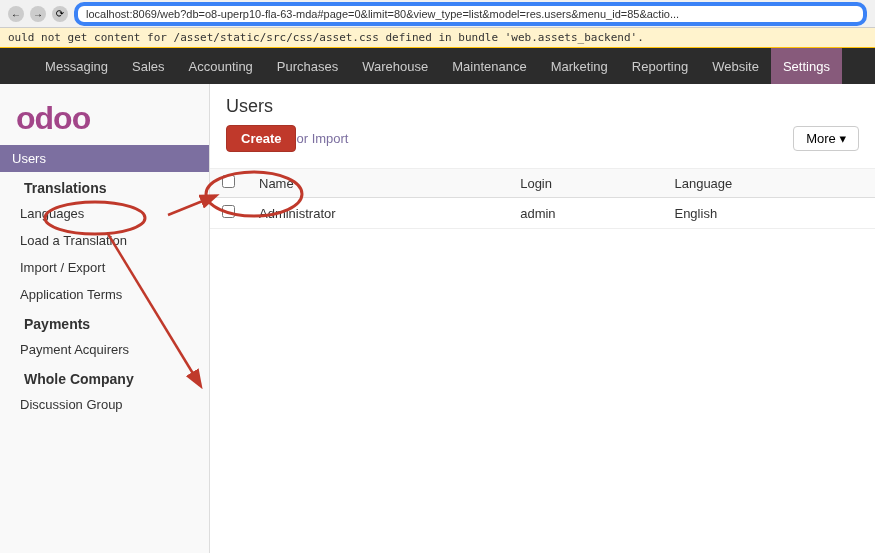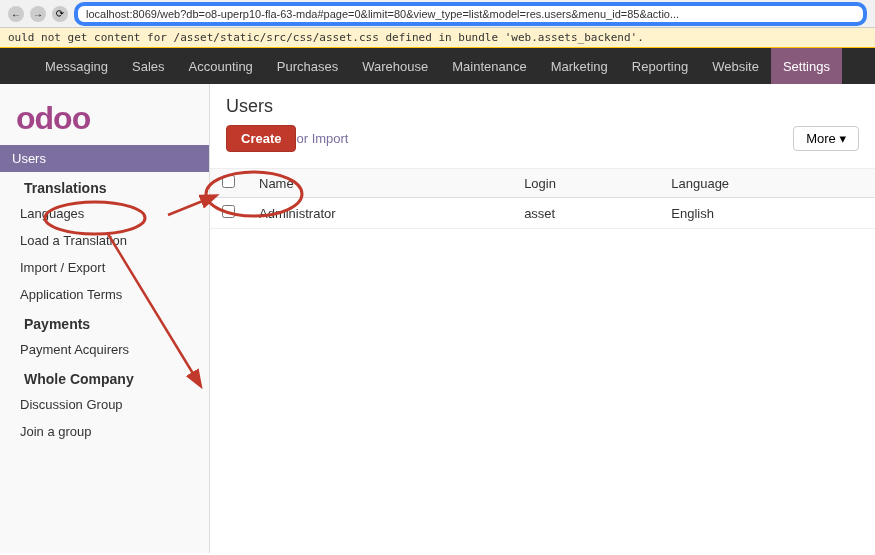--- a/index.html
+++ b/index.html
@@ -210,21 +210,20 @@
     <div class="sidebar-item">Languages</div>
     <div class="sidebar-item">Load a Translation</div>
     <div class="sidebar-item">Import / Export</div>
     <div class="sidebar-item">Application Terms</div>
 
     <div class="sidebar-section-label">Payments</div>
     <div class="sidebar-item">Payment Acquirers</div>
 
     <div class="sidebar-section-label">Whole Company</div>
     <div class="sidebar-item">Discussion Group</div>
-    <div class="sidebar-item">Join a group</div>
   </aside>
 
   <main class="content">
     <div class="content-header">
       <h1 class="content-title">Users</h1>
       <div class="content-toolbar">
         <button class="btn-create">Create</button>
         <span class="link-import">or Import</span>
         <button class="btn-more">More ▾</button>
       </div>
@@ -240,21 +239,21 @@
           <th>Login</th>
           <th>Language</th>
         </tr>
       </thead>
       <tbody>
         <tr class="table-row">
           <td class="checkbox-col">
             <input type="checkbox" style="">
           </td>
           <td>Administrator</td>
-          <td>asset</td>
+          <td>admin</td>
           <td>English</td>
         </tr>
       </tbody>
     </table>
   </main>
 </div>
 
 <svg class="annotation-layer" xmlns="http://www.w3.org/2000/svg" viewBox="0 0 875 555">
 
   <ellipse cx="254" cy="194" rx="48" ry="22" fill="none" stroke="#c0392b" stroke-width="3"></ellipse>

